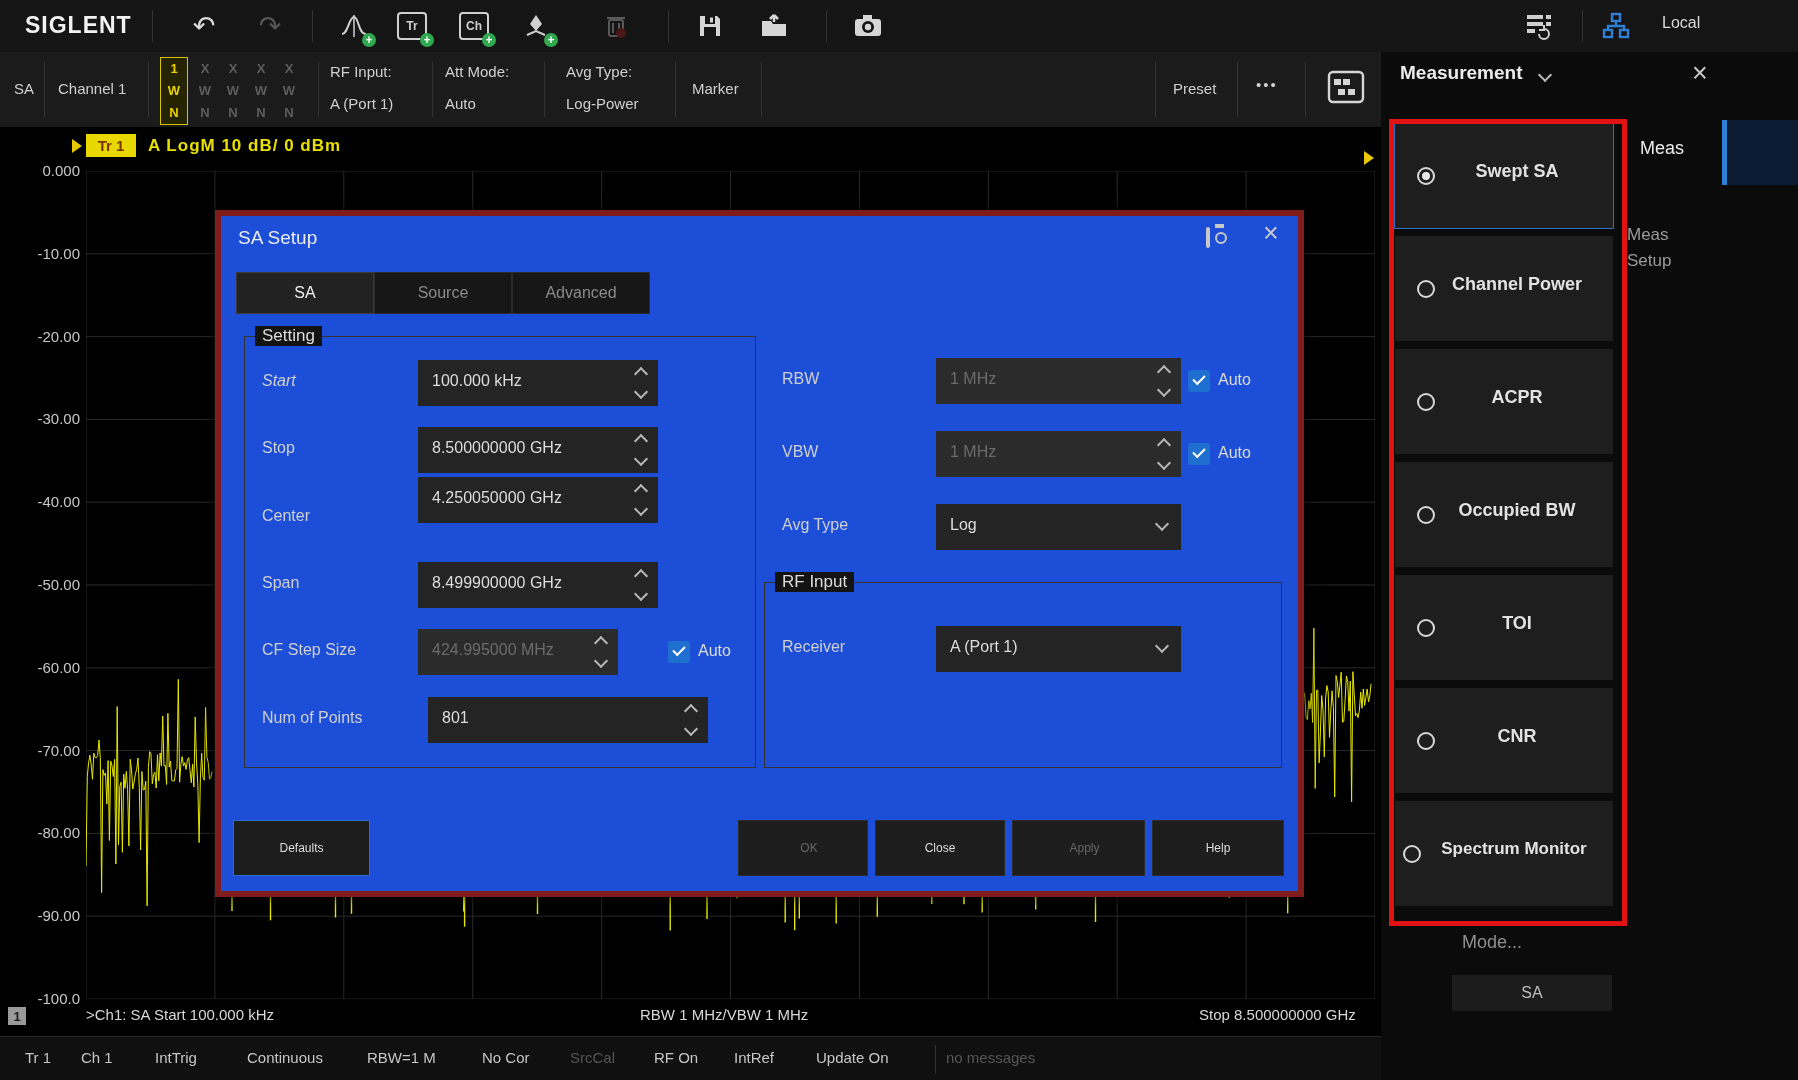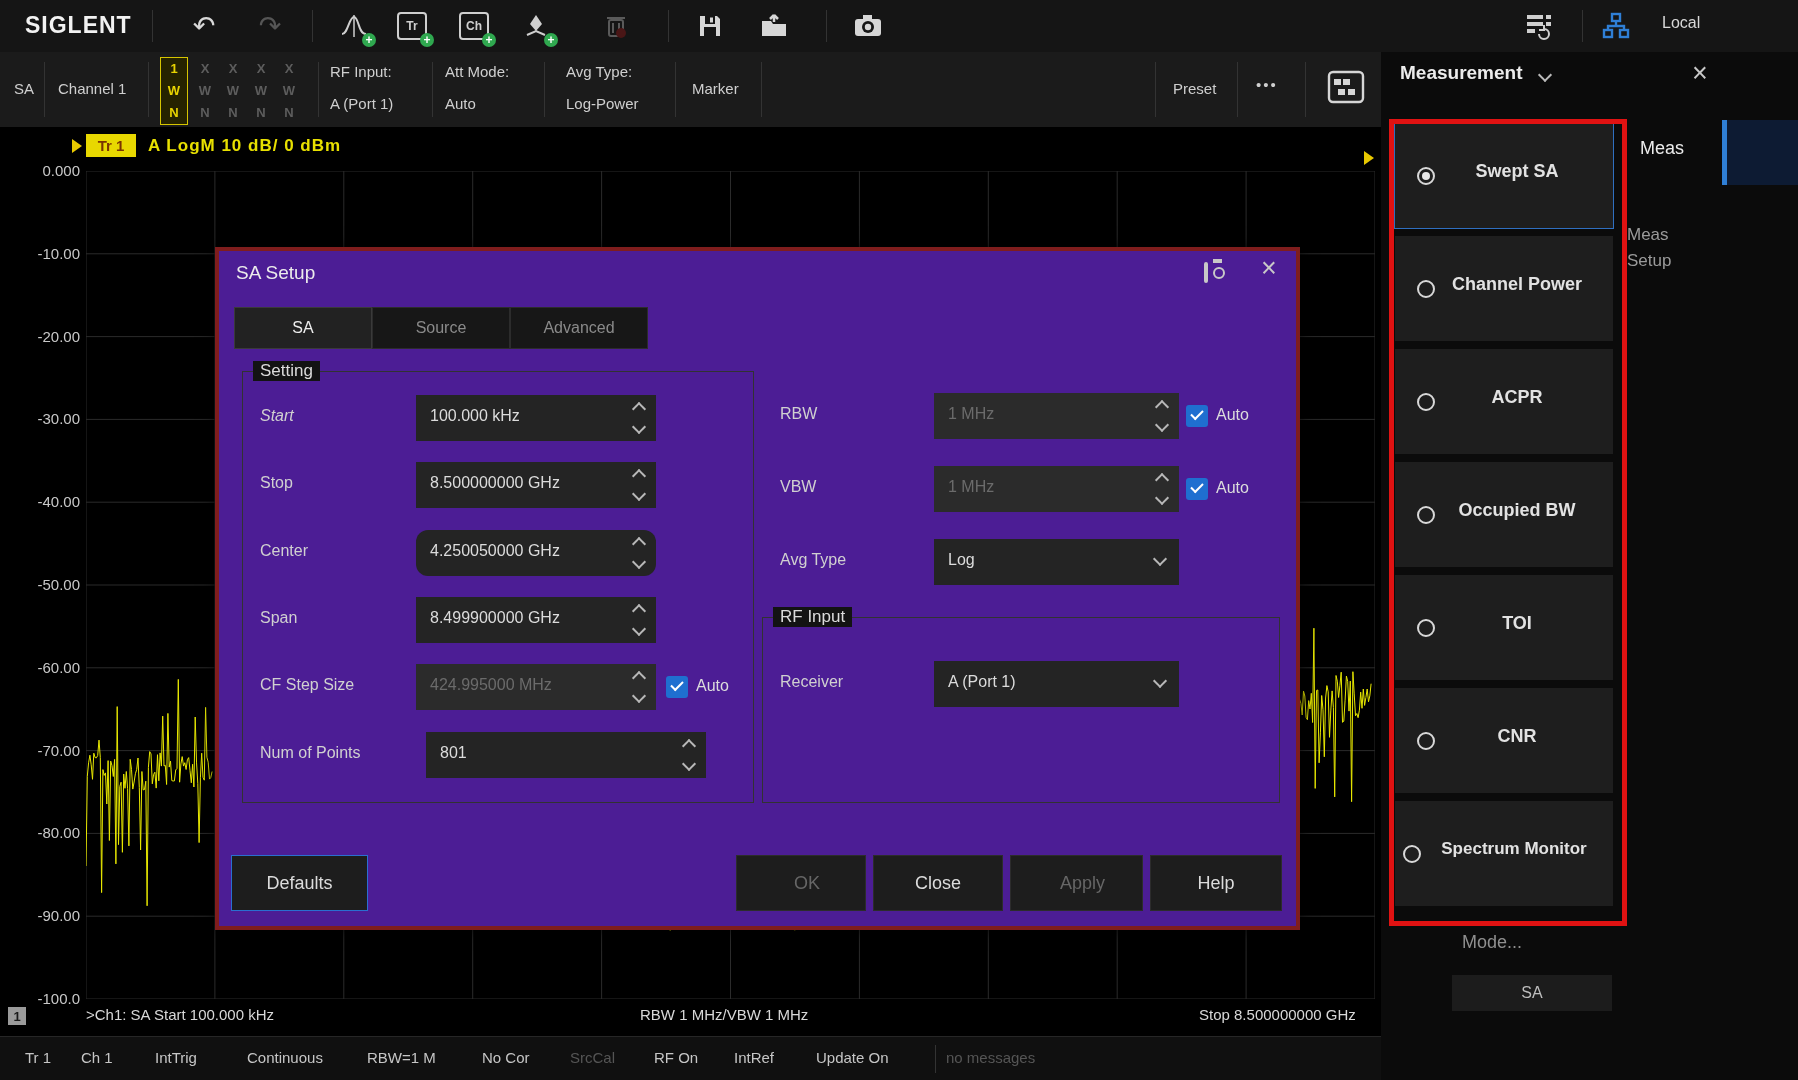--- a/index.html
+++ b/index.html
@@ -35,22 +35,22 @@
   .annot{left:1299px;top:941px;font-size:31px;font-weight:bold;color:#fff;z-index:70;
          text-shadow:0 0 3px #000,1px 1px 0 #000;white-space:nowrap;}
   
   .ylab{position:absolute;right:1718px;font-size:15px;color:#c8c8c8;white-space:nowrap;}
   .tr-badge{left:86px;top:134px;width:50px;height:23px;background:#e8d800;color:#7a3300;font-weight:bold;
             font-size:15px;display:flex;align-items:center;justify-content:center;}
   .tr-info{left:148px;top:136px;color:#e8e000;font-size:17px;font-weight:bold;letter-spacing:1px;}
   .ytri{width:0;height:0;border-top:7px solid transparent;border-bottom:7px solid transparent;border-left:10px solid #e8c800;}
   .chart-foot{position:absolute;font-size:15px;color:#d8d8d8;}
   
-  .dialog{left:215px;top:210px;width:1077px;height:675px;background:#4c1d95;border:4px solid #7f1d1d;z-index:40;
-          box-shadow:0 0 14px rgba(0,0,0,.8);margin-top:37px;}
+  .dialog{left:215px;top:210px;width:1077px;height:675px;background:#1d4ed8;border:6px solid #7f1d1d;z-index:40;
+          box-shadow:0 0 14px rgba(0,0,0,.8);}
   .dlg-title{position:absolute;left:17px;top:11px;font-size:19px;color:#ececec;}
   .dlg-x{position:absolute;left:1042px;top:2px;font-size:27px;color:#c8c8c8;cursor:pointer;}
   .tab{position:absolute;top:56px;width:138px;height:42px;display:flex;align-items:center;justify-content:center;
        font-size:16px;color:#8a8a8a;background:#171717;border:1px solid #2c2c2c;box-sizing:border-box;cursor:pointer;}
   .tab.active{background:#222;color:#eee;border-color:#3a3a3a;}
   .fset{position:absolute;border:1px solid #323232;}
   .fset .legend{position:absolute;top:-11px;left:10px;background:#131313;padding:0 7px;font-size:17px;color:#dcdcdc;}
   .frow-lbl{position:absolute;font-size:16px;color:#d0d0d0;}
   .finput{position:absolute;height:46px;background:#242424;box-sizing:border-box;cursor:text;}
   .finput.disabled{background:#2b2b2b;cursor:default;}
@@ -60,21 +60,21 @@
   .chev.up{transform:rotate(135deg);}
   .chev.down{transform:rotate(-45deg);}
   .spin{position:absolute;right:8px;top:5px;width:16px;height:36px;cursor:pointer;}
   .spin .chev{position:absolute;left:2px;}
   .ddchev{position:absolute;right:14px;top:15px;cursor:pointer;}
   .cbx{position:absolute;width:22px;height:22px;background:#1f6fd0;border-radius:3px;cursor:pointer;}
   .cbx .mk{position:absolute;left:5px;top:5px;width:10px;height:5px;border-left:2px solid #fff;border-bottom:2px solid #fff;
            transform:rotate(-45deg);}
   .auto-lbl{position:absolute;font-size:16px;color:#dcdcdc;}
   .dbtn{position:absolute;top:604px;height:56px;background:#1d1d1d;border:1px solid #2c2c2c;box-sizing:border-box;
-        display:flex;align-items:center;justify-content:center;font-size:18px;color:#dcdcdc;cursor:pointer;}
+        display:flex;align-items:center;justify-content:center;font-size:12px;color:#dcdcdc;cursor:pointer;}
   .dbtn.dim{color:#666;padding-left:12px;}
   .dbtn.focus{border:1px solid #2a6fd0;}
   
   .statusbar{left:0;top:1036px;width:1798px;height:44px;background:#101010;border-top:1px solid #262626;}
   .st-item{position:absolute;top:12px;font-size:15px;color:#c6c6c6;white-space:nowrap;}
   .st-item.dim{color:#555;}
   .camic{position:relative;width:26px;height:19px;border:2px solid #c8c8c8;border-radius:3px;}
   .camic:before{content:"";position:absolute;left:7px;top:-5px;width:9px;height:4px;background:#c8c8c8;}
   .camic:after{content:"";position:absolute;left:7px;top:3px;width:8px;height:8px;border:2px solid #c8c8c8;border-radius:50%;}
   svg{display:block;}
@@ -380,37 +380,37 @@
         </div>
         <span class="frow-lbl" style="left: 41px; top: 223px;">Stop</span>
         <div class="finput" style="left: 197px; top: 211px; width: 240px;">
           <span class="val">8.500000000 GHz</span>
           <div class="spin">
             <span class="chev up" style="top: 4px;"></span>
             <span class="chev down" style="top: 22px;"></span>
           </div>
         </div>
         <span class="frow-lbl" style="left: 41px; top: 291px;">Center</span>
-        <div class="finput" style="left: 197px; top: 279px; width: 240px; border-radius: 12px;">
+        <div class="finput" style="left: 197px; top: 261px; width: 240px;">
           <span class="val">4.250050000 GHz</span>
           <div class="spin">
             <span class="chev up" style="top: 4px;"></span>
             <span class="chev down" style="top: 22px;"></span>
           </div>
         </div>
         <span class="frow-lbl" style="left: 41px; top: 358px;">Span</span>
         <div class="finput" style="left: 197px; top: 346px; width: 240px;">
           <span class="val">8.499900000 GHz</span>
           <div class="spin">
             <span class="chev up" style="top: 4px;"></span>
             <span class="chev down" style="top: 22px;"></span>
           </div>
         </div>
         <span class="frow-lbl" style="left: 41px; top: 425px;">CF Step Size</span>
-        <div class="finput disabled" style="left: 197px; top: 413px; width: 240px;">
+        <div class="finput disabled" style="left: 197px; top: 413px; width: 200px;">
           <span class="val">424.995000 MHz</span>
           <div class="spin">
             <span class="chev up" style="top: 4px;"></span>
             <span class="chev down" style="top: 22px;"></span>
           </div>
         </div>
         <span class="cbx" style="left: 447px; top: 425px;">
           <span class="mk"></span>
         </span>
         <span class="auto-lbl" style="left: 477px; top: 426px;">Auto</span>

